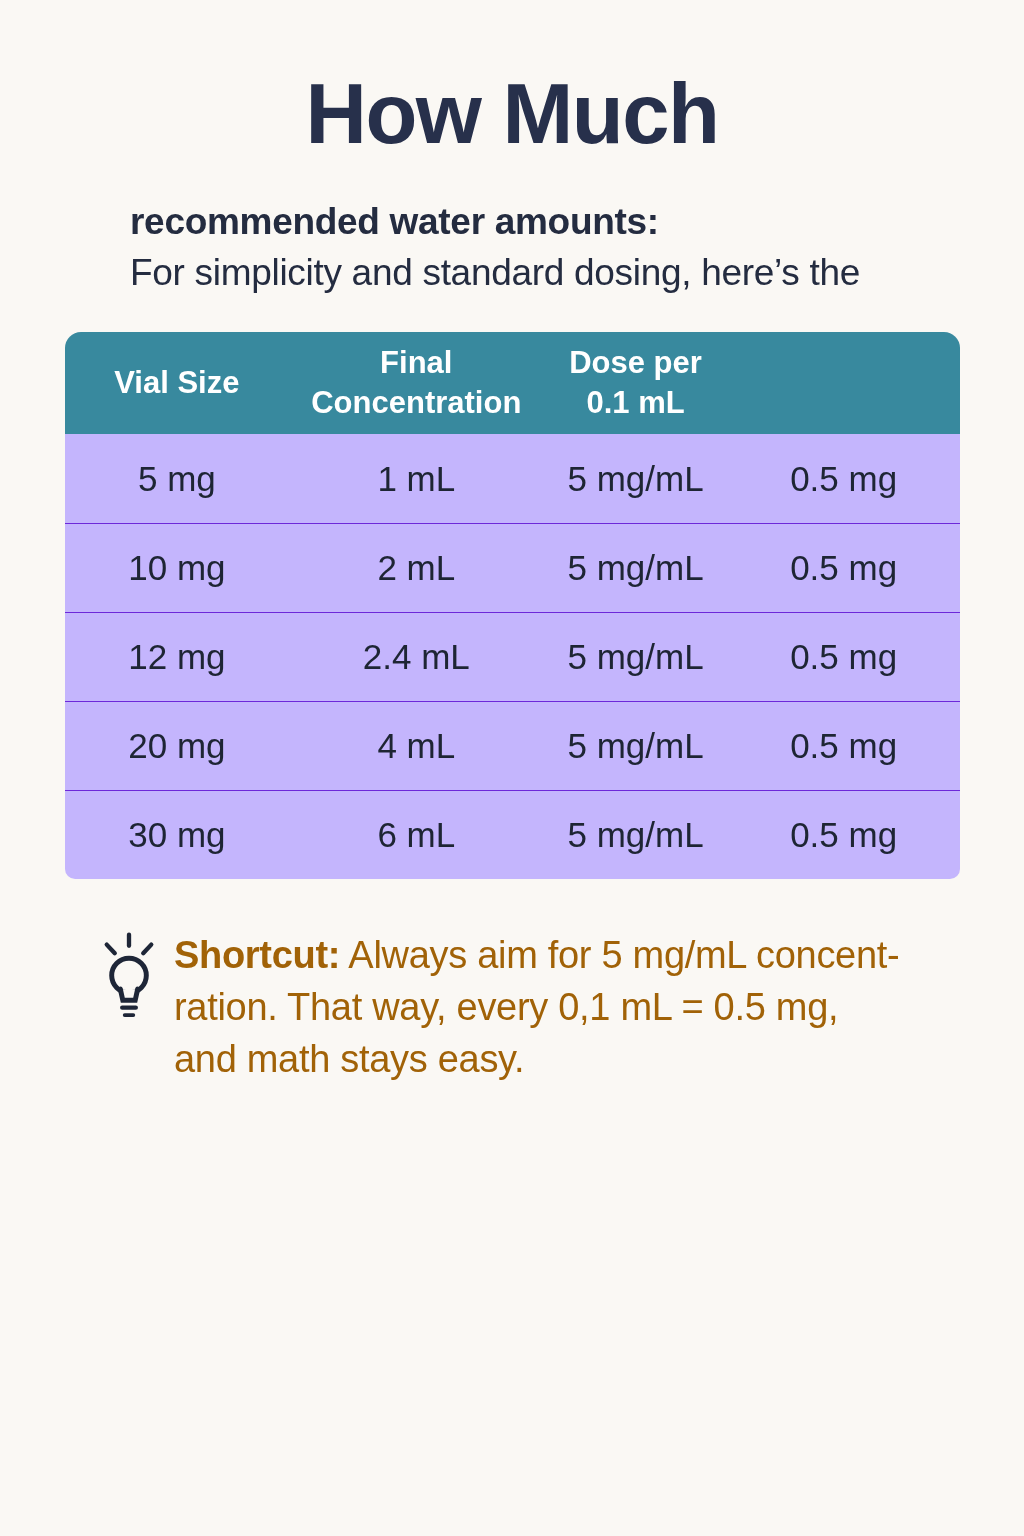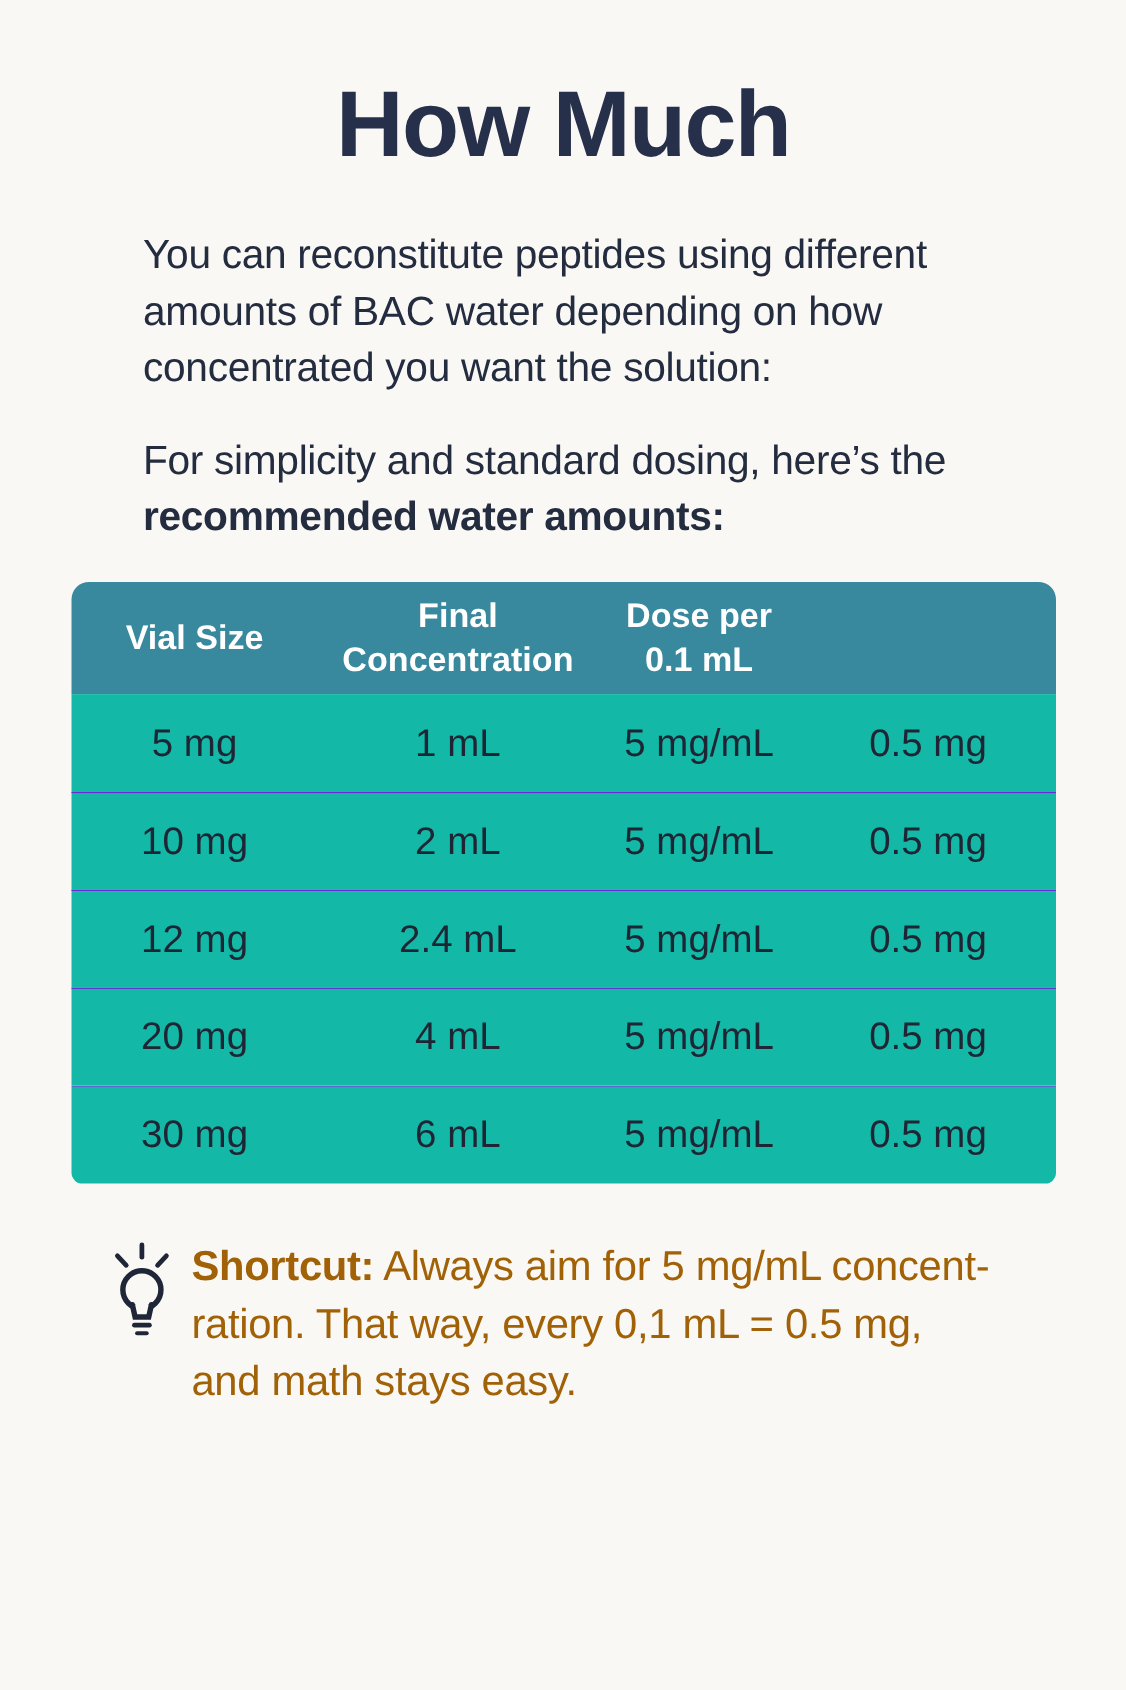--- a/index.html
+++ b/index.html
@@ -56,21 +56,21 @@
     font-size: 31px;
     line-height: 40px;
     white-space: nowrap;
   }
   .th span { display: block; }
   .t-row {
     display: grid;
     grid-template-columns: 25% 28.5% 20.5% 26%;
     align-items: center;
     height: 89px;
-    background: #14b8a6;
+    background: #c4b5fd;
   }
   .t-row + .t-row { border-top: 1px solid #6d28d9; }
   .t-row:last-child { border-radius: 0 0 10px 10px; }
   .td {
     text-align: center;
     font-size: 35px;
     color: #1E2534;
     white-space: nowrap;
   }
 
@@ -95,29 +95,24 @@
 </head>
 <body>
 
 <div class="page">
   <div class="page-inner">
 
     <h1 class="title">
       <span class="t-line">How Much</span>
     </h1>
 
-    <p class="intro-p first">
-      <span class="p-line">You can reconstitute peptides using different</span>
-      <span class="p-line">amounts of BAC water depending on how</span>
-      <span class="p-line">concentrated you want the solution:</span>
-    </p>
 
     <p class="intro-p second">
+      <span class="p-line bold">recommended water amounts:</span>
       <span class="p-line">For simplicity and standard dosing, here’s the</span>
-      <span class="p-line bold">recommended water amounts:</span>
     </p>
 
     <div class="dose-table">
       <div class="t-header">
         <div class="th">
           <span>Vial Size</span>
         </div>
         <div class="th">
           <span>Final</span>
           <span>Concentration</span>

